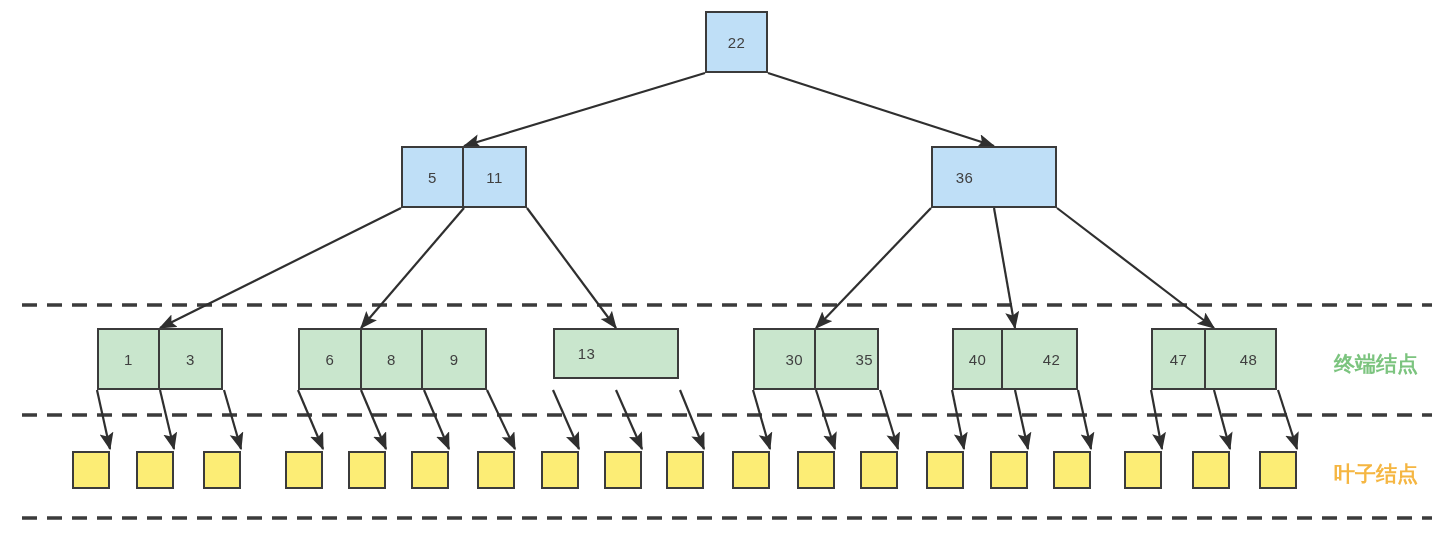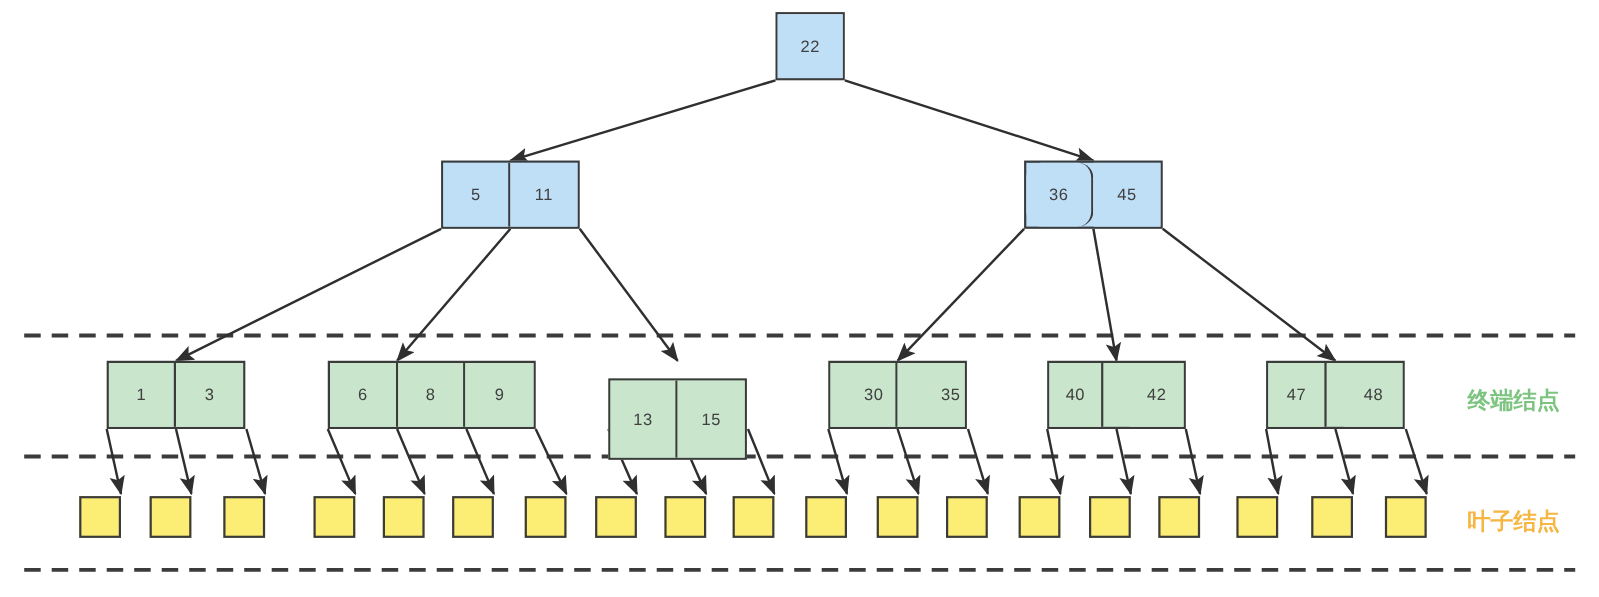--- a/index.html
+++ b/index.html
@@ -127,36 +127,34 @@
         <div class="cell" style="width: 63px;">22</div>
       </div>
     </div>
   <div id="nodes-internal">
       <div class="node internal" style="left: 401px; top: 146px; height: 62px; width: 126px;">
         <div class="cell" style="width: 63px;">5</div>
         <div class="cell" style="width: 63px;">11</div>
       </div>
       <div class="node internal" style="left: 931px; top: 146px; height: 62px; width: 126px;">
         <div class="cell" style="width: 63px; border-radius: 14px;">36</div>
-        <div class="cell" style="width: 63px;">45</div>
       </div>
     </div>
   <div id="nodes-terminal">
       <div class="node terminal" style="left: 97px; top: 328px; height: 62px; width: 126px;">
         <div class="cell" style="width: 63px;">1</div>
         <div class="cell" style="width: 63px;">3</div>
       </div>
       <div class="node terminal" style="left: 298px; top: 328px; height: 62px; width: 189px;">
         <div class="cell" style="width: 63px;">6</div>
         <div class="cell" style="width: 63px;">8</div>
         <div class="cell" style="width: 63px;">9</div>
       </div>
-      <div class="node terminal" style="left: 553px; top: 344px; height: 74px; width: 126px;">
+      <div class="node terminal" style="left: 553px; top: 328px; height: 51px; width: 126px;">
         <div class="cell" style="width: 63px;">13</div>
-        <div class="cell" style="width: 63px;">15</div>
       </div>
       <div class="node terminal" style="left: 753px; top: 328px; height: 62px; width: 126px;">
         <div class="cell" style="width: 63px; padding-left: 20px;">30</div>
         <div class="cell" style="width: 63px; padding-left: 36px;">35</div>
       </div>
       <div class="node terminal" style="left: 952px; top: 328px; height: 62px; width: 126px;">
         <div class="cell" style="width: 63px;">40</div>
         <div class="cell" style="width: 63px; margin-left: 24px;">42</div>
       </div>
       <div class="node terminal" style="left: 1151px; top: 328px; height: 62px; width: 126px; gap: 16px;">

